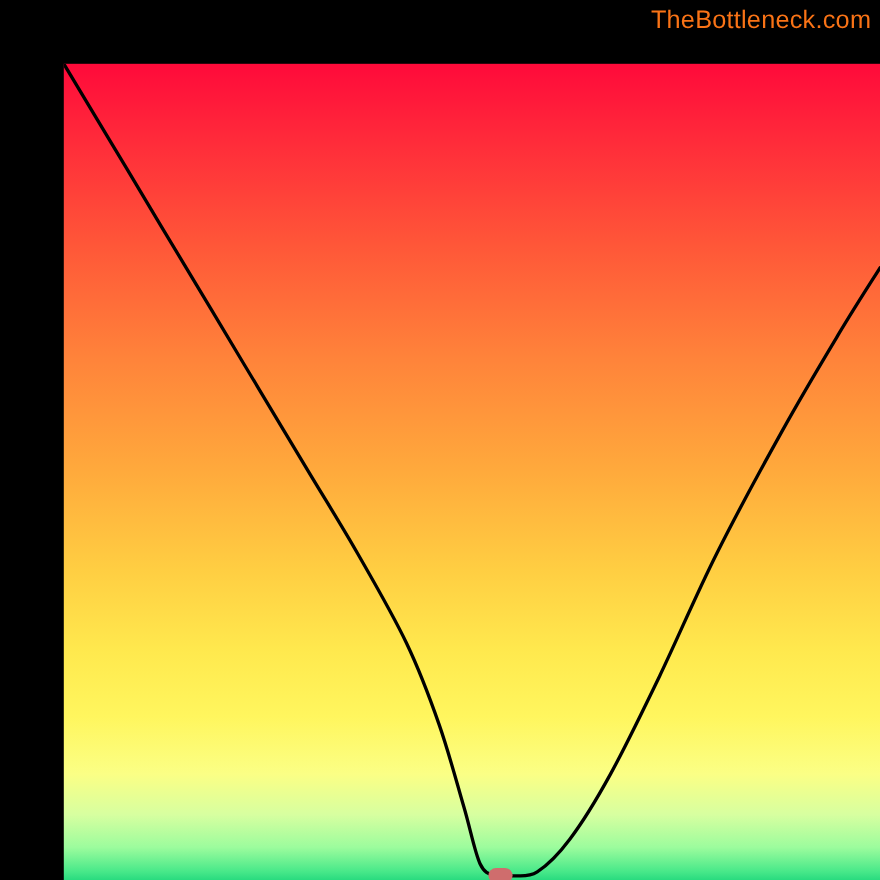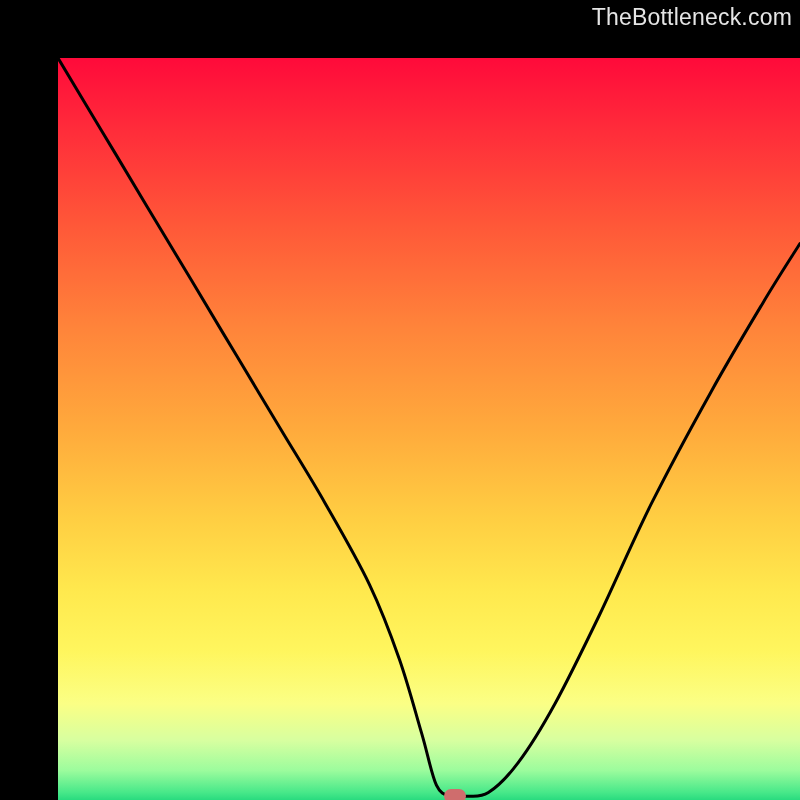--- a/index.html
+++ b/index.html
@@ -39,21 +39,21 @@
       #d7ffa0 92%,
       #9cfc9d 96%,
       #47e889 99%,
       #29db7f 100%
     );
   }
   .watermark {
     position: absolute;
     top: 4px;
     right: 8px;
-    color: #e5e5e5;
+    color: #f97316;
     font-size: 23px;
     font-weight: 500;
     letter-spacing: 0.2px;
     user-select: none;
   }
   svg.curve {
     position: absolute;
     left: 0;
     top: 0;
     width: 742px;

